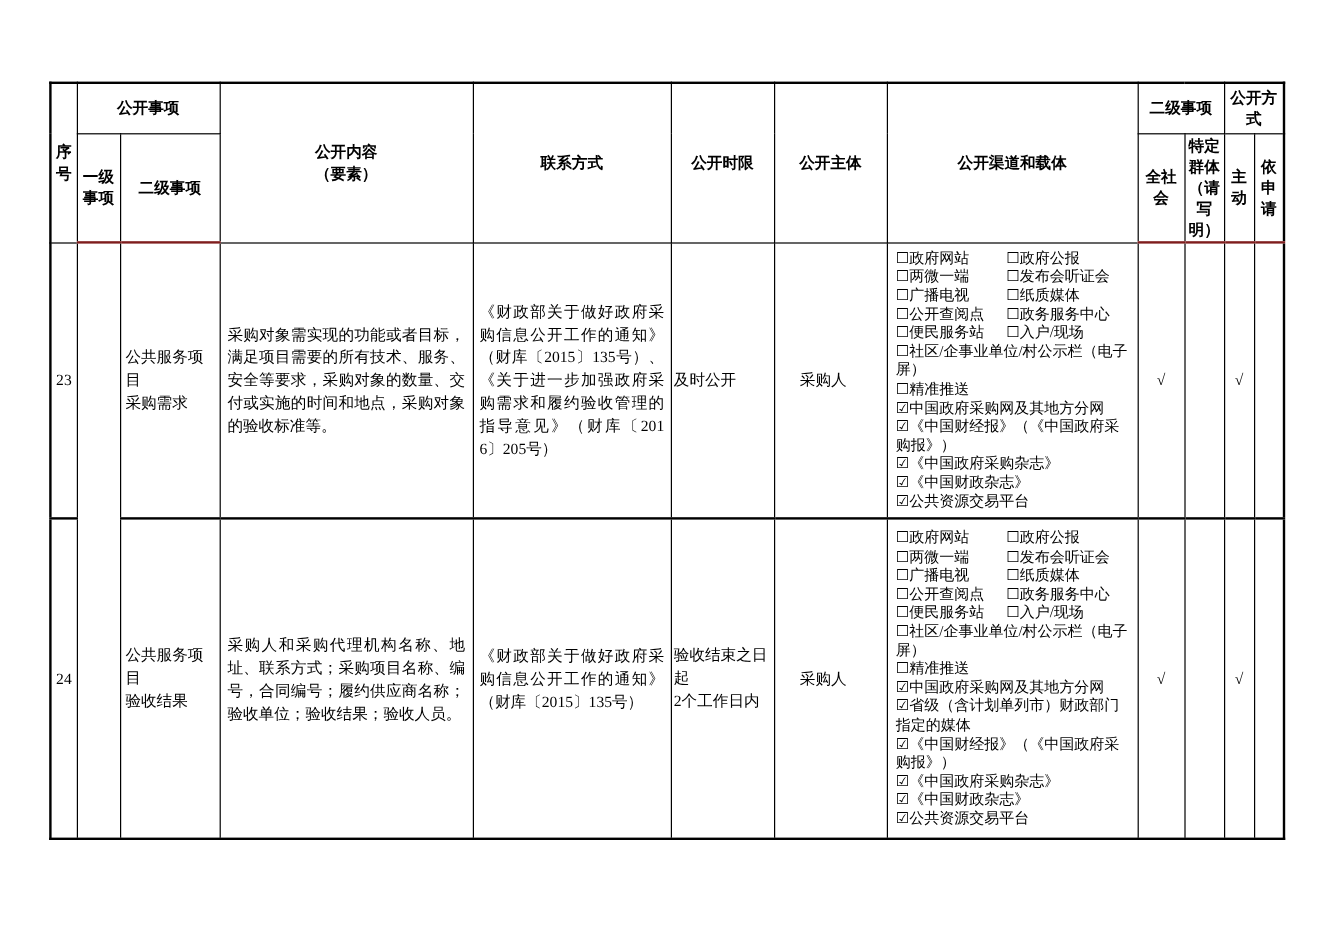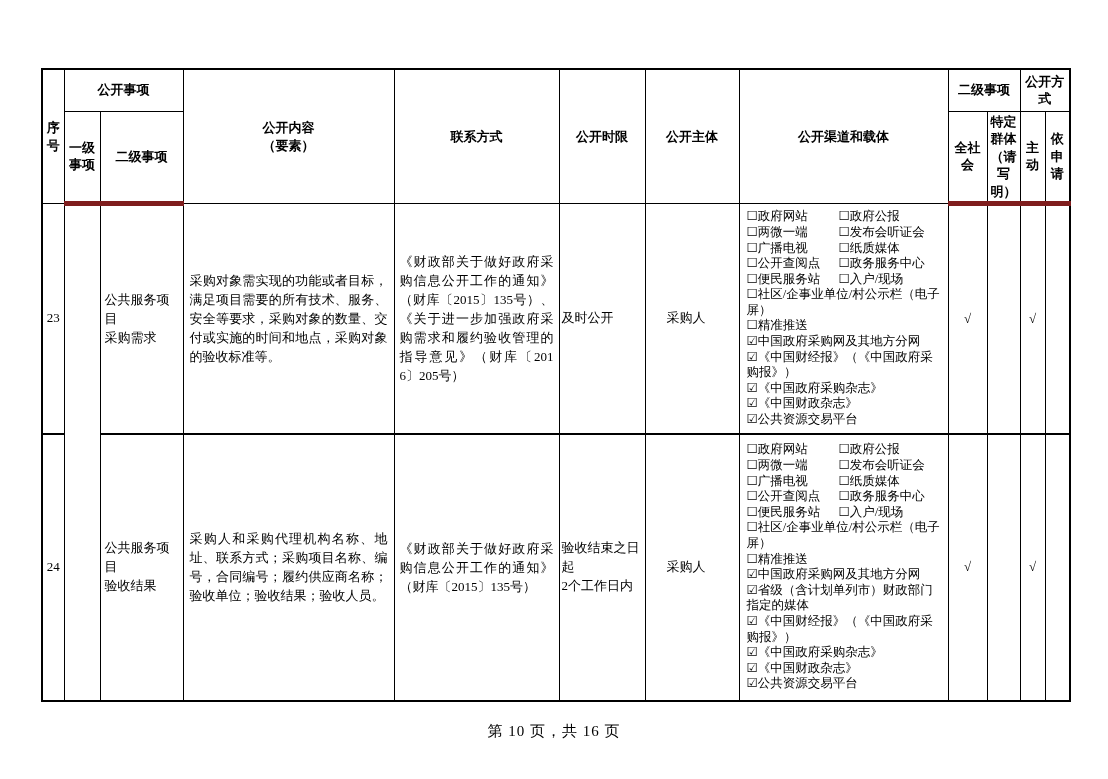--- a/index.html
+++ b/index.html
@@ -32,21 +32,21 @@
     overflow: hidden;
     word-break: break-all;
   }
   thead th {
     font-weight: bold;
     text-align: center;
     white-space: pre-line;
     line-height: 1.35;
     padding: 1px;
   }
-  thead tr:last-child th { border-bottom: 5px solid #7f1d1d; margin-left: 44px; }
+  thead tr:last-child th { border-bottom: 2px solid #7f1d1d; margin-left: 44px; }
   tr.row-sep td { border-top: 2px solid #000; }
   td.c-no     { text-align: center; padding: 0 1px; margin-top: 43px; }
   td.c-l1     { padding: 0; }
   td.c-l2     { text-align: left; padding: 0 4px; white-space: pre-line; line-height: 1.45; }
   td.c-content{ text-align: justify; padding: 0 6px; line-height: 19px; margin-left: 48px; }
   td.c-basis  { text-align: justify; padding: 0 5px; line-height: 19px; }
   td.c-time   { text-align: left; padding: 0 2px; white-space: pre-line; line-height: 1.45; }
   td.c-subject{ text-align: left; padding: 0 21px; }
   td.c-channels { padding: 3px 6px 3px 7px; font-size: 12.5px; line-height: 15.6px; vertical-align: middle; }
   td.c-check  { text-align: center; padding: 0; }
@@ -170,15 +170,14 @@
             <div class="ch-line"><span class="ch-seg">☑公共资源交易平台</span></div>
           </td>
         <td class="c-check">√</td>
         <td class="c-check"></td>
         <td class="c-check">√</td>
         <td class="c-check"></td>
       </tr>
     </tbody>
   </table>
 
-  <div class="footer">第 10 页，共 16 页</div>
 
 </div>
 
 </body></html>

